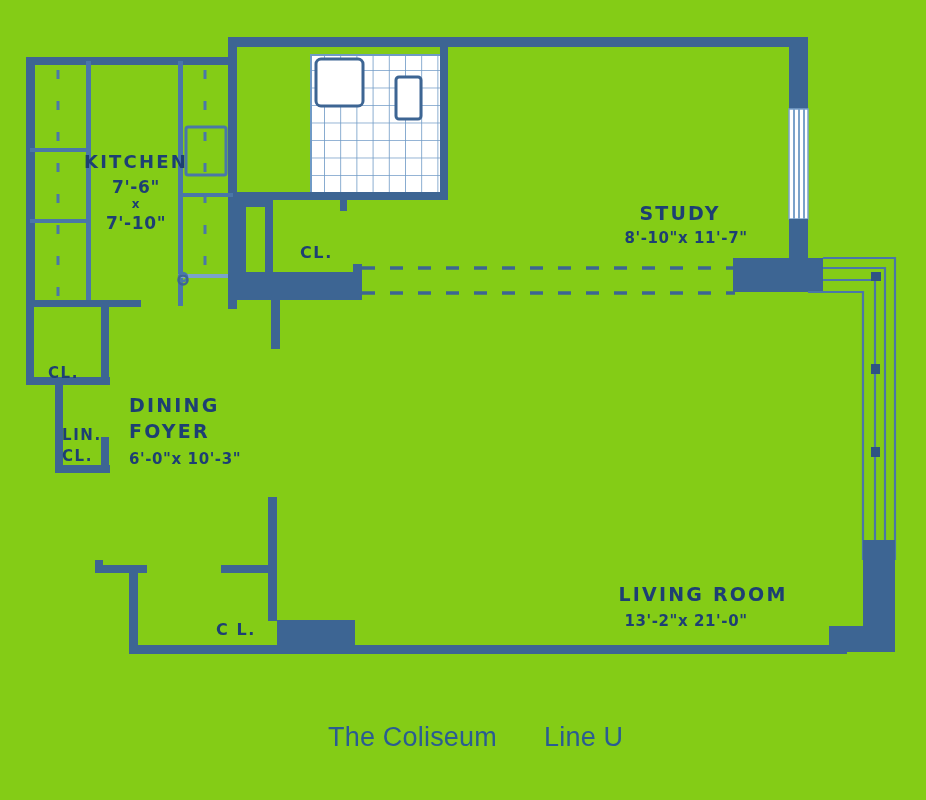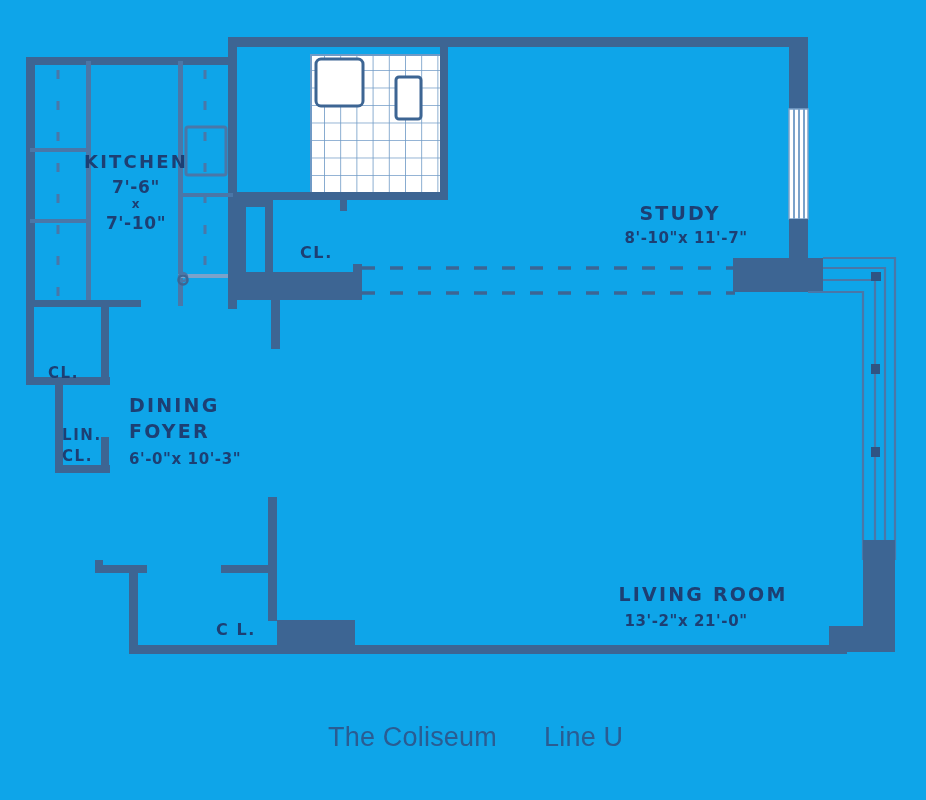--- a/index.html
+++ b/index.html
@@ -9,21 +9,21 @@
     background: #ffffff;
     width: 926px;
     height: 800px;
     overflow: hidden;
     font-family: "Liberation Sans", sans-serif;
   }
   #plan-root {
     position: relative;
     width: 926px;
     height: 800px;
-    background: #0ea5e9;
+    background: #84cc16;
   }
   #floorplan-svg {
     position: absolute;
     left: 0;
     top: 0;
     width: 926px;
     height: 800px;
     display: block;
   }
   .room-label-group { pointer-events: none; }

